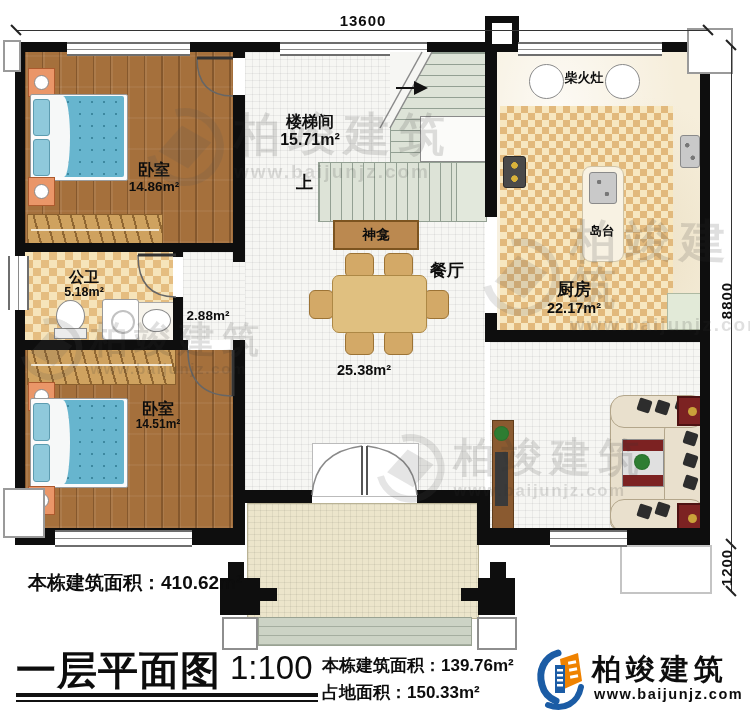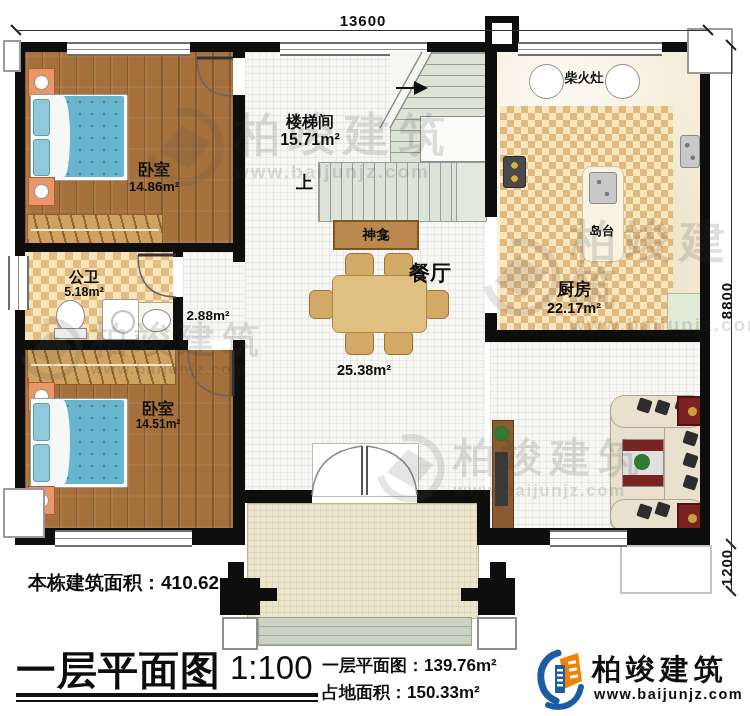--- a/index.html
+++ b/index.html
@@ -232,41 +232,41 @@
   </div>
   <div class="lbl" style="left:52px;top:268px;width:64px;">
     <span style="display:block;font-size:15px;text-align:center;">公卫</span>
     <span style="display:block;font-size:12.5px;">5.18m²</span>
   </div>
   <div class="lbl" style="left:176px;top:308px;width:64px;font-size:13.5px;">2.88m²</div>
   <div class="lbl" style="left:112px;top:400px;width:92px;">
     <span style="display:block;font-size:16px;">卧室</span>
     <span style="display:block;font-size:12px;">14.51m²</span>
   </div>
-  <div class="lbl" style="left:397px;top:261px;width:66px;font-size:21px;">餐厅</div>
+  <div class="lbl" style="left:414px;top:261px;width:66px;font-size:17px;">餐厅</div>
   <div class="lbl" style="left:326px;top:362px;width:76px;font-size:14.5px;">25.38m²</div>
 
   <div class="dimh" style="left:16px;top:30px;width:692px;"></div>
   <div class="tick" style="left:9px;top:29px;"></div>
   <div class="tick" style="left:701px;top:29px;"></div>
   <div class="lbl" style="left:327px;top:12px;width:72px;font-size:15px;font-weight:bold;letter-spacing:1px;">13600</div>
   <div class="dimv" style="left:731px;top:47px;height:498px;"></div>
   <div class="tick" style="left:724px;top:44px;"></div>
   <div class="tick" style="left:724px;top:543px;"></div>
   <div class="vdim" style="left:708px;top:292px;font-weight:bold;">8800</div>
   <div class="dimv" style="left:731px;top:545px;height:47px;"></div>
   <div class="tick" style="left:724px;top:590px;"></div>
   <div class="vdim" style="left:708px;top:559px;font-weight:bold;">1200</div>
 
   <div class="tb" style="left:28px;top:570px;font-size:19px;font-weight:bold;">本栋建筑面积：410.62m²</div>
   <div class="tb" style="left:16px;top:643px;font-size:40px;font-weight:bold;letter-spacing:1px;">一层平面图</div>
   <div class="abs" style="left:16px;top:693px;width:302px;height:4px;background:#111;"></div>
   <div class="abs" style="left:16px;top:700px;width:302px;height:2px;background:#111;"></div>
   <div class="tb" style="left:230px;top:649px;font-size:33px;">1:100</div>
-  <div class="tb" style="left:322px;top:654px;font-size:17px;font-weight:bold;">一层平面图：139.76m²</div>
+  <div class="tb" style="left:322px;top:654px;font-size:17px;font-weight:bold;">本栋建筑面积：139.76m²</div>
   <div class="tb" style="left:322px;top:681px;font-size:17px;font-weight:bold;">占地面积：150.33m²</div>
 
   <svg width="52" height="66" viewBox="0 0 52 66" style="position:absolute;left:534px;top:645px;">
     <path d="M24,8 C10,12 4,26 8,40 C10,48 15,53 22,56" fill="none" stroke="#1b5ca5" stroke-width="7" stroke-linecap="round"></path>
     <path d="M14,60 C30,66 44,58 47,42" fill="none" stroke="#1b5ca5" stroke-width="6" stroke-linecap="round"></path>
     <path d="M26,14 L44,8 L48,36 L30,44 Z" fill="#ef8200"></path>
     <rect x="21" y="20" width="10" height="28" fill="#1b5ca5"></rect>
     <rect x="23" y="24" width="6" height="2.5" fill="#fff"></rect>
       <rect x="23" y="29" width="6" height="2.5" fill="#fff"></rect>
     <rect x="23" y="34" width="6" height="2.5" fill="#fff"></rect>

